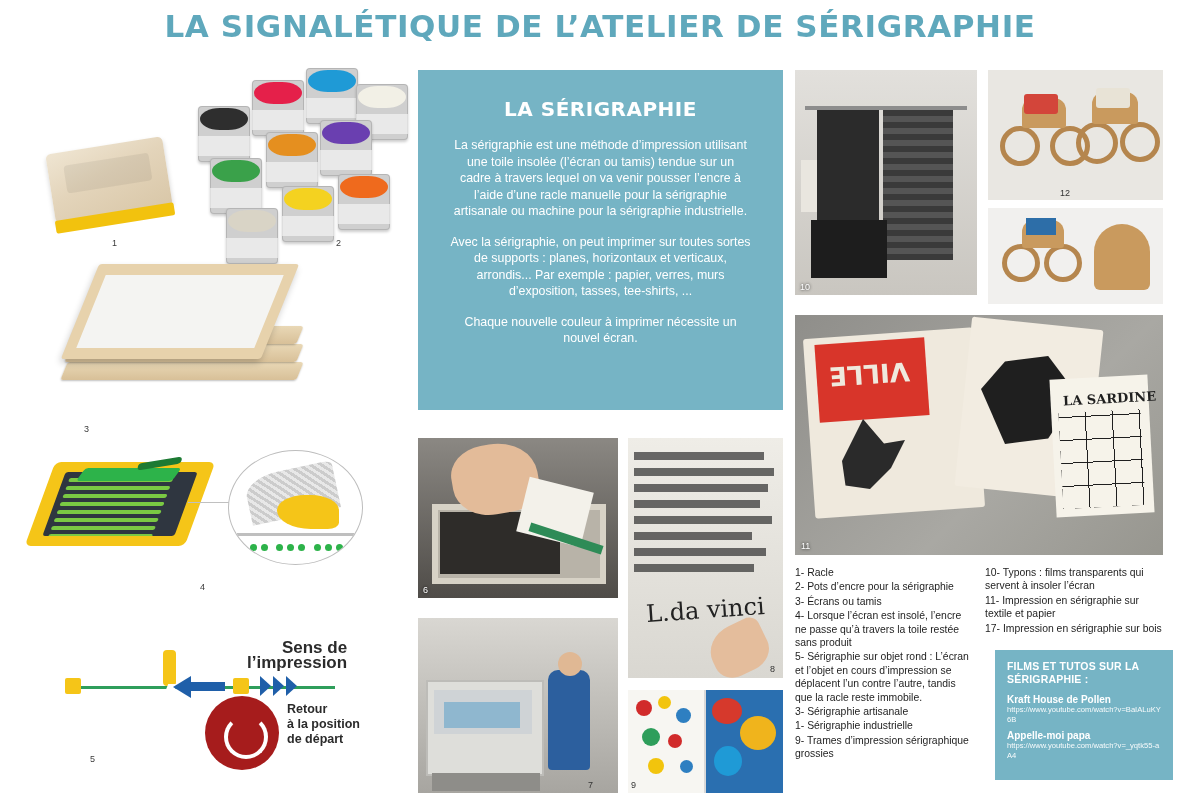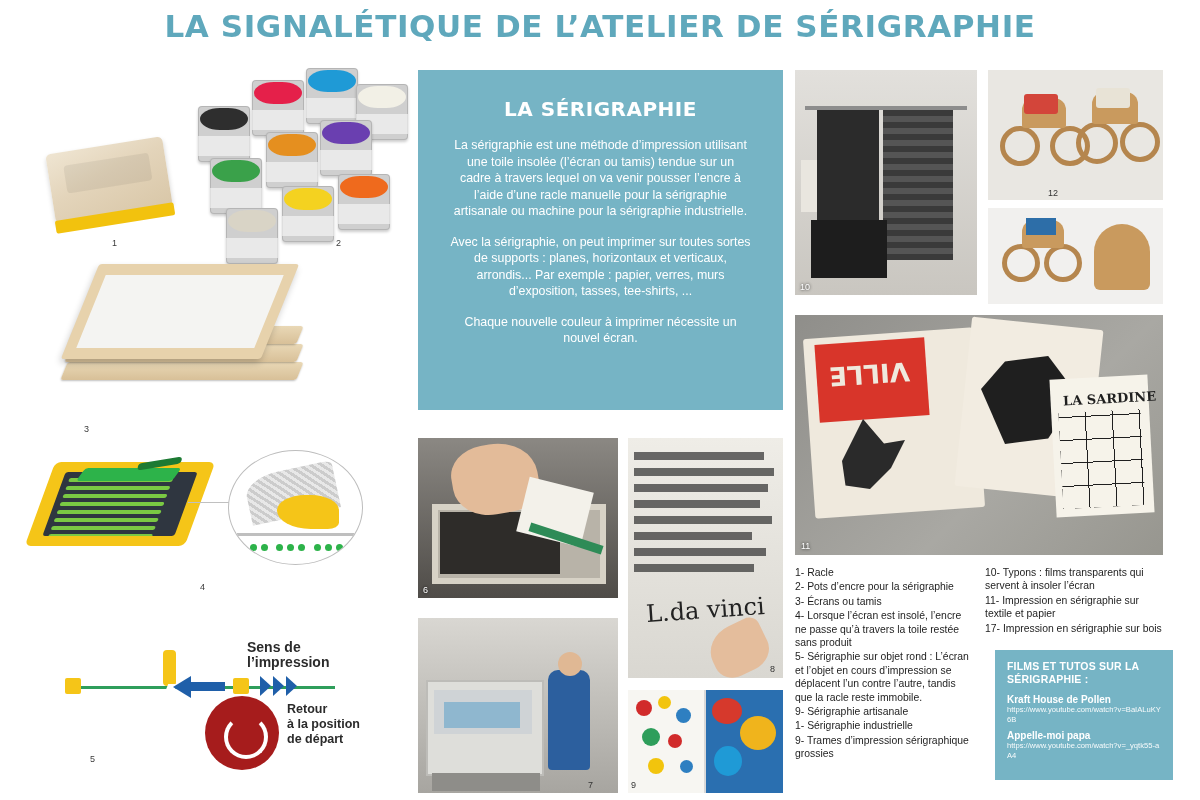--- a/index.html
+++ b/index.html
@@ -181,21 +181,21 @@
   .red-circle:before {
     content:"";
     position:absolute; left:19px; top:19px;
     width: 36px; height: 36px;
     border: 4px solid #ffffff;
     border-radius: 50%;
     border-top-color: transparent;
   }
   .txt-sens {
     position:absolute; left: 192px; top: 0;
-    font-size: 14px; color:#2b2b2b; font-weight:700; line-height:15px;
+    font-size: 17px; color:#2b2b2b; font-weight:700; line-height:15px;text-align:right;
   }
   .txt-retour {
     position:absolute; left: 232px; top: 62px;
     font-size: 12.5px; color:#2b2b2b; font-weight:700; line-height:15px;
   }
 
   
   .blue-box {
     position: absolute;
     left: 418px; top: 70px;
@@ -470,21 +470,21 @@
   <div class="photo p12">
     <div class="bgwall"></div>
     <div class="wheel" style="left:12px; top:56px; width:40px; height:40px;"></div>
     <div class="wheel" style="left:62px; top:56px; width:40px; height:40px;"></div>
     <div class="wheel" style="left:88px; top:52px; width:42px; height:42px;"></div>
     <div class="wheel" style="left:132px; top:52px; width:40px; height:40px;"></div>
     <div class="body" style="left:34px; top:28px; width:44px; height:30px; border-radius:12px 12px 3px 3px;"></div>
     <div class="shirt" style="left:36px; top:24px; width:34px; height:20px; background:#d3453a;"></div>
     <div class="body" style="left:104px; top:22px; width:46px; height:32px; border-radius:12px 12px 3px 3px;"></div>
     <div class="shirt" style="left:108px; top:18px; width:34px; height:20px; background:#e8e3d6;"></div>
-    <div class="num dark" style="left:60px; bottom:2px;margin-top:26px;">12</div>
+    <div class="num dark" style="left:72px; bottom:2px;margin-top:26px;">12</div>
   </div>
 
   <div class="photo p12b">
     <div style="position:absolute; inset:0; background:#f1f0ee;"></div>
     <div style="position:absolute; left:14px; top:36px; width:38px; height:38px; border:5px solid #b5864e; border-radius:50%;"></div>
     <div style="position:absolute; left:56px; top:36px; width:38px; height:38px; border:5px solid #b5864e; border-radius:50%;"></div>
     <div style="position:absolute; left:34px; top:12px; width:42px; height:28px; background:#c99a5e; border-radius:12px 12px 3px 3px;"></div>
     <div style="position:absolute; left:38px; top:10px; width:30px; height:17px; background:#2d6ea8;"></div>
     <div style="position:absolute; left:106px; top:16px; width:56px; height:66px; background:#c99a5e; border-radius:28px 28px 6px 6px;"></div>
   </div>
@@ -557,21 +557,21 @@
     <div class="num dark" style="left:3px; bottom:3px;">9</div>
   </div>
 
   <div class="legend legend-left">
     <ul>
       <li>1- Racle</li>
       <li>2- Pots d’encre pour la sérigraphie</li>
       <li>3- Écrans ou tamis</li>
       <li>4- Lorsque l’écran est insolé, l’encre ne passe qu’à travers la toile restée sans produit</li>
       <li>5- Sérigraphie sur objet rond : L’écran et l’objet en cours d’impression se déplacent l’un contre l’autre, tandis que la racle reste immobile.</li>
-      <li>9- Sérigraphie artisanale</li>
+      <li>3- Sérigraphie artisanale</li>
       <li>1- Sérigraphie industrielle</li>
       <li>9- Trames d’impression sérigraphique grossies</li>
     </ul>
   </div>
 
   <div class="legend legend-right">
     <ul>
       <li>10- Typons : films transparents qui servent à insoler l’écran</li>
       <li>11- Impression en sérigraphie sur textile et papier</li>
       <li>17- Impression en sérigraphie sur bois</li>

